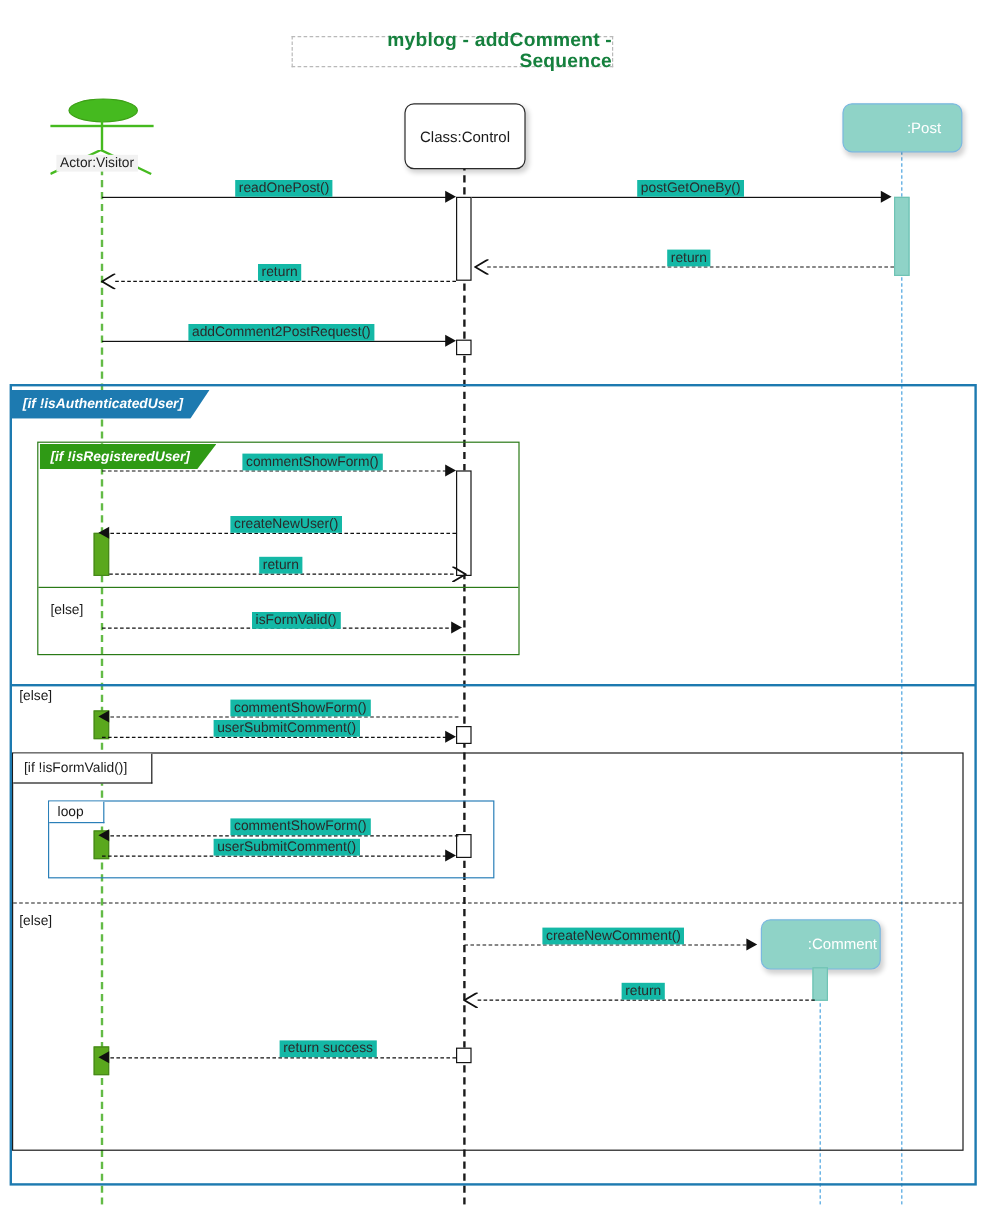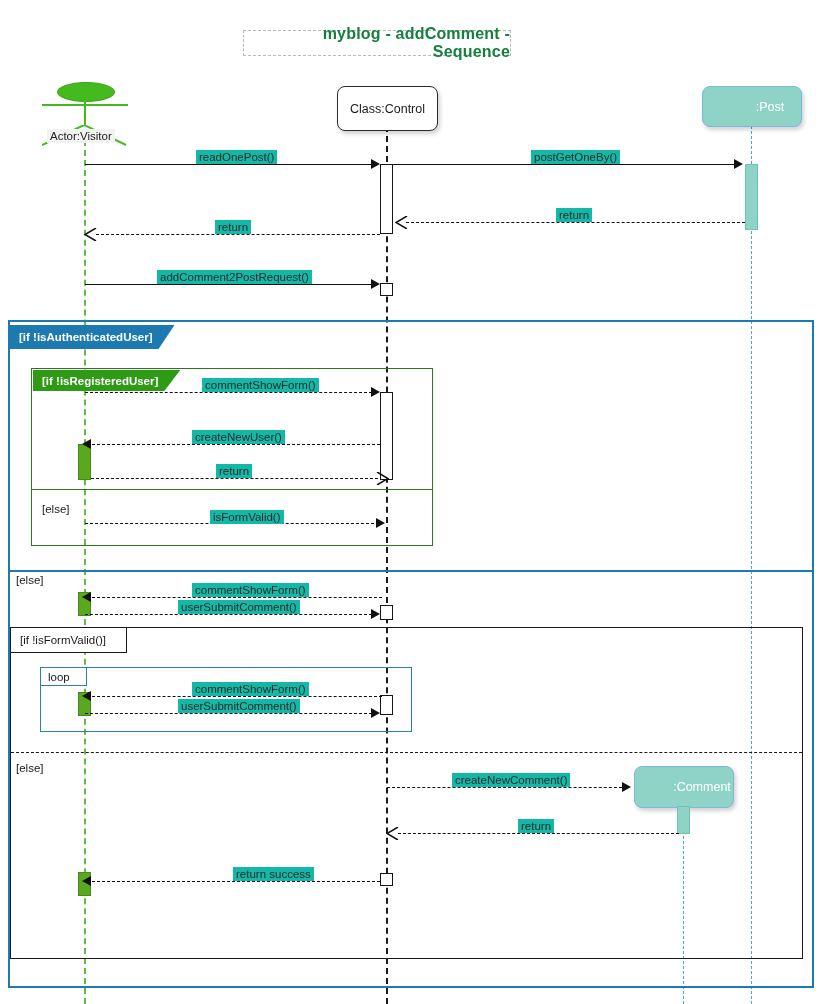--- a/index.html
+++ b/index.html
@@ -52,21 +52,21 @@
   
   .pbox{
     display:flex;align-items:center;justify-content:center;
     border-radius:8px; font-size:12.5px; box-sizing:border-box;
     box-shadow:2px 3px 4px rgba(0,0,0,.18);
   }
   .pbox-white{ background:#ffffff; border:1.5px solid #2b2b2b; color:#1a1a1a;}
   .pbox-teal{ background:#8fd3c7; border:1.5px solid #7ab8e0; color:#ffffff;padding-left:36px;}
   .pbox-green{ background:#62a724; border:1.5px solid #559222; color:#ffffff;}
 
-  #box-control{ left:337px; top:86px; width:101px; height:45px;}
+  #box-control{ left:337px; top:86px; width:101px; height:55px;}
   #box-post{ left:702px; top:86px; width:100px; height:41px;}
   #box-user{ left:44px; top:404px; width:81px; height:43px;}
   #box-comment{ left:634px; top:766px; width:100px; height:42px;}
 
   
   .act{ box-sizing:border-box; }
   .act-white{ background:#ffffff; border:1.4px solid #151515; }
   .act-teal{ background:#8fd3c7; border:1px solid #6fc3b4;}
   .act-green{ background:#5aa81d; border:1px solid #47881a;}
 
@@ -91,21 +91,21 @@
   .frag-loop{ border:1.5px solid #2a7fb8; }
 
   .tab{
     display:flex;align-items:center;
     font-size:11.5px; font-weight:bold; color:#ffffff;
     padding-left:9px; padding-right:22px;
     box-sizing:border-box; white-space:nowrap;
   }
   .tab-blue{ background:#1d7ab0; }
   .tab-green{ background:#2f9a15; }
-  .tab-shape{ clip-path:polygon(0 0, 100% 0, calc(100% - 16px) 100%, 0 100%); }
+  .tab-shape{ clip-path:polygon(0 0, 100% 0, calc(100% - 16px) 100%, 0 100%);font-style:italic; }
 
   .tab-plain{
     display:flex;align-items:center;
     font-size:11.5px; color:#1a1a1a; background:#ffffff;
     border-right:1.6px solid #1a1a1a; border-bottom:1.6px solid #1a1a1a;
     padding-left:9px; padding-right:20px;
     box-sizing:border-box; white-space:nowrap;
   }
   .tab-loop{
     display:flex;align-items:center;

